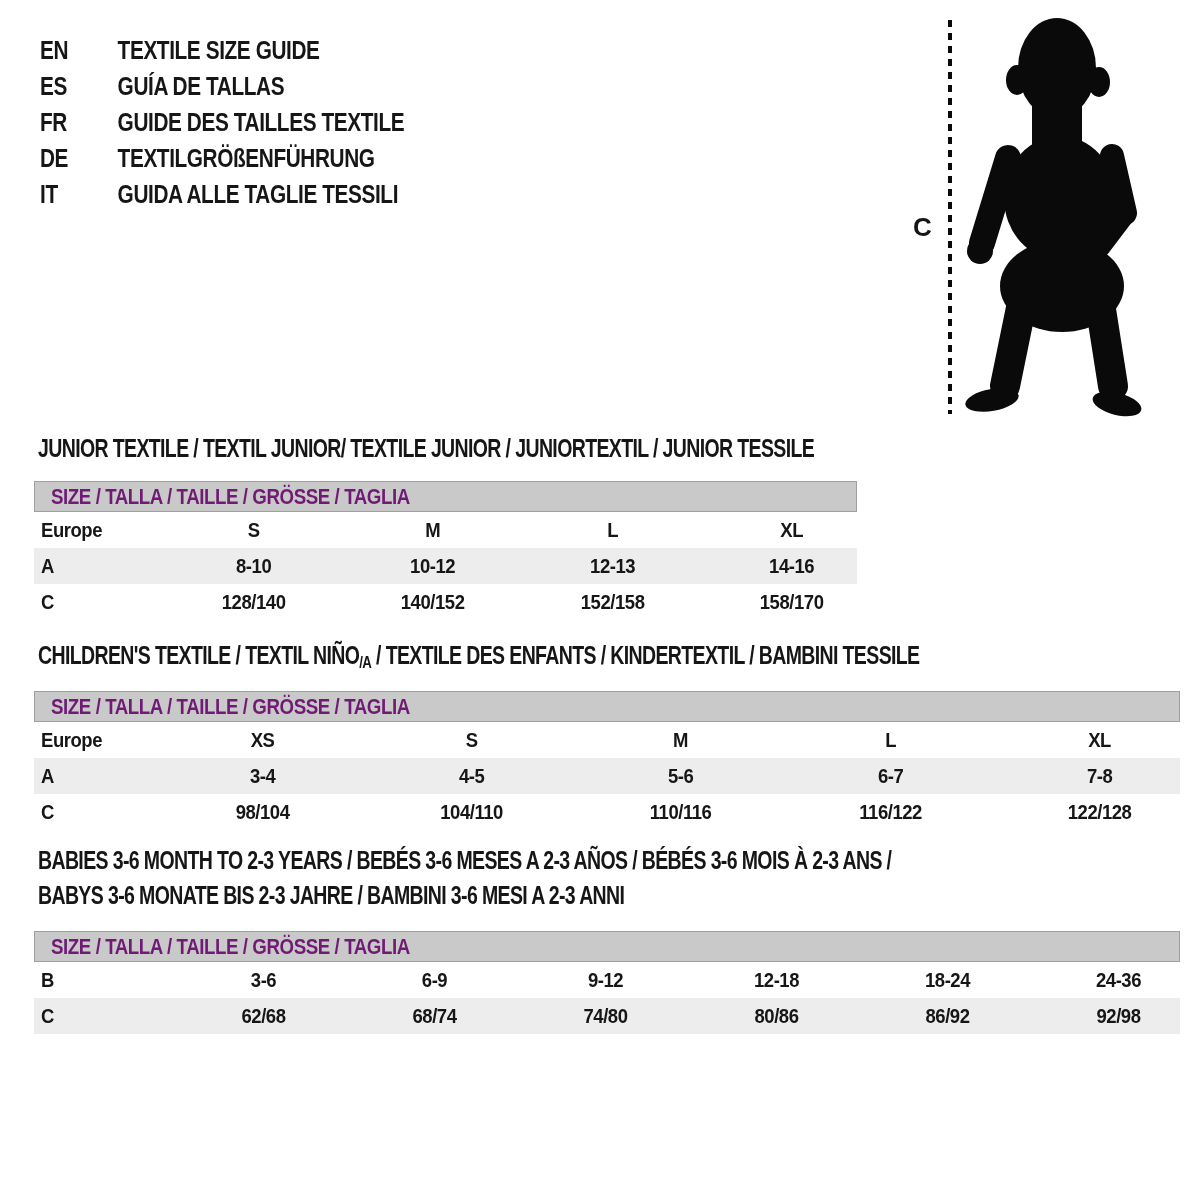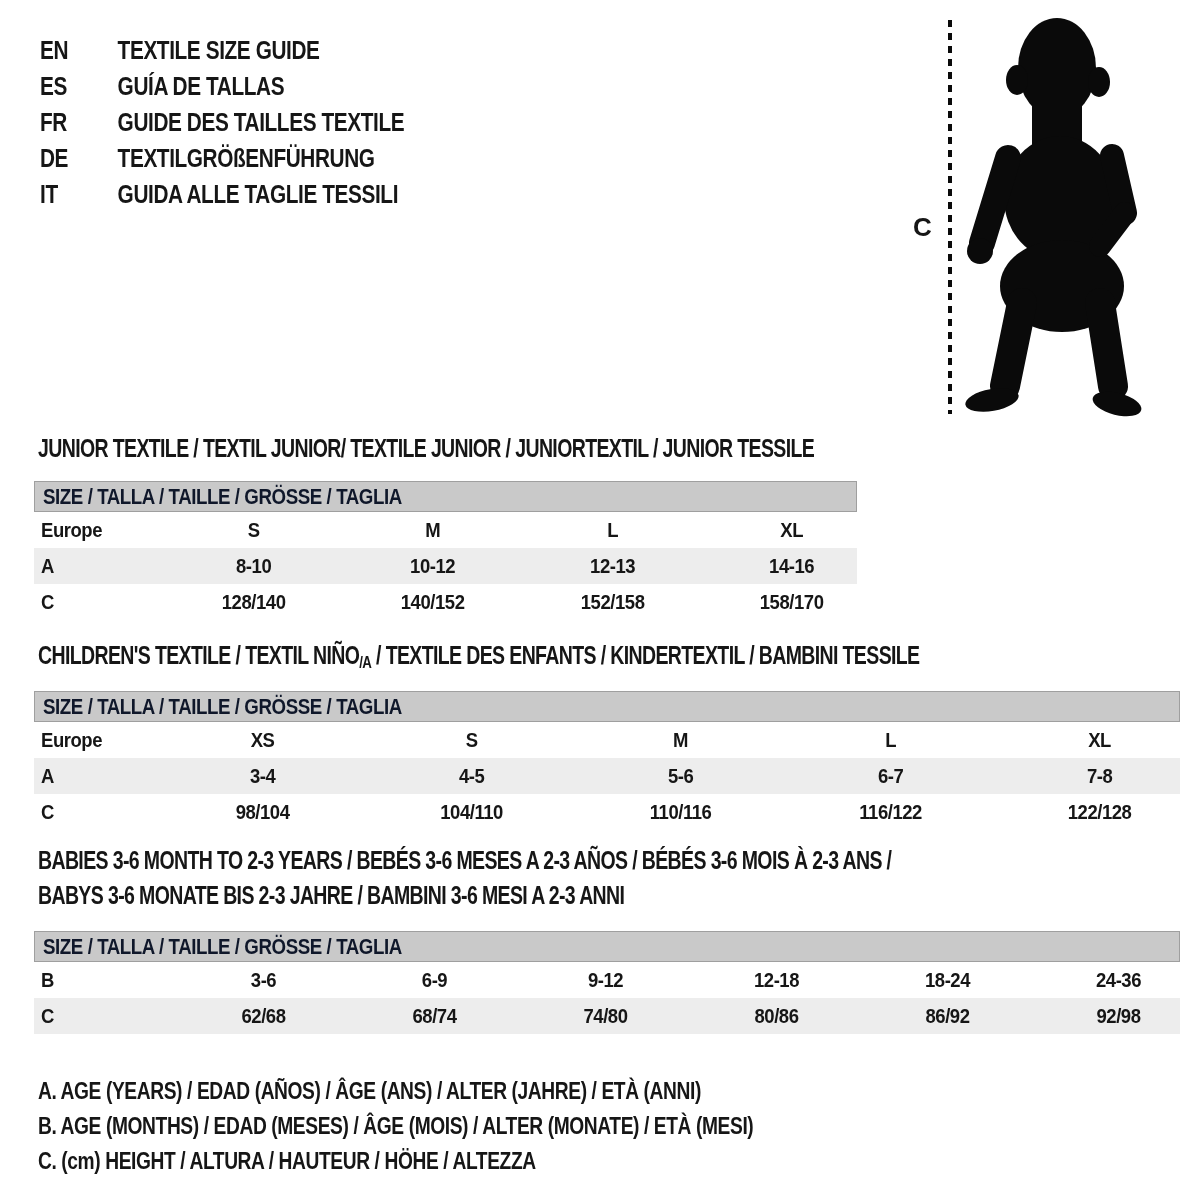--- a/index.html
+++ b/index.html
@@ -24,21 +24,21 @@
   .sec-heading{
     position:absolute;left:38px;margin:0;font-weight:bold;font-size:25px;
     letter-spacing:-0.8px;transform:scaleX(0.78);transform-origin:0 0;white-space:nowrap;
   }
   .sub-small{font-size:17px;vertical-align:-4px;}
 
   
   .size-table{position:absolute;left:34px;}
   .size-bar{
     height:29px;background:var(--bar-bg,#c9c9c9);border:1px solid var(--bar-border,#9f9f9f);
-    font-weight:bold;font-size:22px;line-height:29px;padding-left:8px;color:#0f172a;
+    font-weight:bold;font-size:22px;line-height:29px;padding-left:16px;color:#701a75;
     letter-spacing:-0.5px;box-sizing:content-box;
   }
   .size-bar .inner{display:inline-block;transform:scaleX(0.85);transform-origin:0 50%;white-space:nowrap;}
   .trow{display:flex;height:36px;align-items:center;font-weight:bold;font-size:21px;letter-spacing:-0.5px;gap:48px;}
   .trow.shaded{background:var(--row-shade,#ededed);}
   .cell{transform:scaleX(0.88);}
   .cell.label{padding-left:8px;transform-origin:0 50%;flex:0 0 auto;}
   .cell.val{flex:1 1 0;text-align:center;transform-origin:50% 50%;}
 
   .t-junior{width:823px;}  .t-junior .cell.label{width:98px;}
@@ -183,19 +183,14 @@
           <div class="cell val">62/68</div>
           <div class="cell val">68/74</div>
           <div class="cell val">74/80</div>
           <div class="cell val">80/86</div>
           <div class="cell val">86/92</div>
           <div class="cell val">92/98</div>
         </div>
       </div>
   </div>
 
-  <div class="legend">
-    <div class="legend-line">A. AGE (YEARS) / EDAD (AÑOS) / ÂGE (ANS) / ALTER (JAHRE) / ETÀ (ANNI)</div>
-    <div class="legend-line">B. AGE (MONTHS) / EDAD (MESES) / ÂGE (MOIS) / ALTER (MONATE) / ETÀ (MESI)</div>
-    <div class="legend-line">C. (cm) HEIGHT / ALTURA / HAUTEUR / HÖHE / ALTEZZA</div>
-  </div>
 
 </div>
 
 </body></html>

